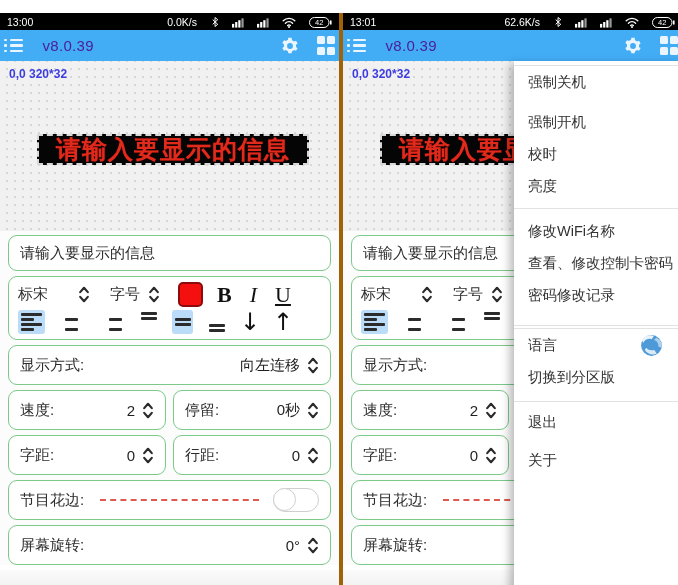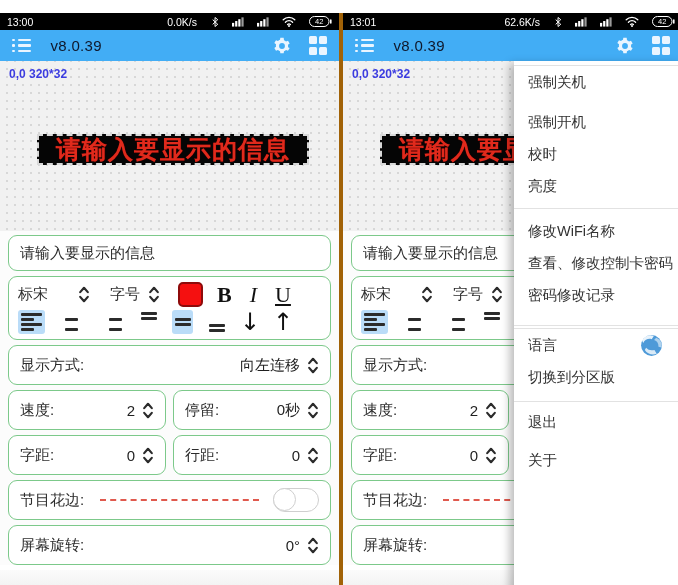--- a/index.html
+++ b/index.html
@@ -4,25 +4,25 @@
 <style>
   html,body{margin:0;padding:0;background:#dcdcdc;font-family:"Liberation Sans","DejaVu Sans",sans-serif;}
   #stage{position:relative;width:678px;height:585px;overflow:hidden;background:#fff;}
   .panel{position:absolute;top:13px;width:339px;height:585px;overflow:hidden;background:#fff;}
   #panel-left{left:0;}
   #panel-right{left:339px;border-left:4px solid #a16207;}
 
   
   .statusbar{height:17px;background:#000;color:#fff;display:flex;align-items:center;
              font-size:10.5px;padding:0 7px;justify-content:space-between;}
-  .st-right{display:flex;align-items:flex-start;gap:13px;}
+  .st-right{display:flex;align-items:flex-end;gap:13px;}
   .st-right svg{display:block;}
 
   
-  .appbar{height:31px;background:#42adf5;display:flex;align-items:center;padding:0 12px;color:#0f172a;}
+  .appbar{height:31px;background:#42adf5;display:flex;align-items:center;padding:0 4px;color:#4c1d95;}
   .listicon{display:flex;flex-direction:column;gap:3px;margin-right:20px;cursor:pointer;}
   .listicon .lrow{display:flex;align-items:center;gap:3px;}
   .listicon .ldot{width:2.5px;height:2.5px;background:#eaf5ff;border-radius:1px;}
   .listicon .lbar{width:13px;height:2.5px;background:#eaf5ff;border-radius:1px;}
   .apptitle{font-size:15px;letter-spacing:.3px;}
   .app-actions{margin-left:auto;display:flex;align-items:center;gap:17px;}
   .gridicon{display:grid;grid-template-columns:8px 8px;grid-template-rows:8px 8px;gap:2.5px;}
   .gridicon span{background:#eaf5ff;border-radius:1.5px;}
 
   

